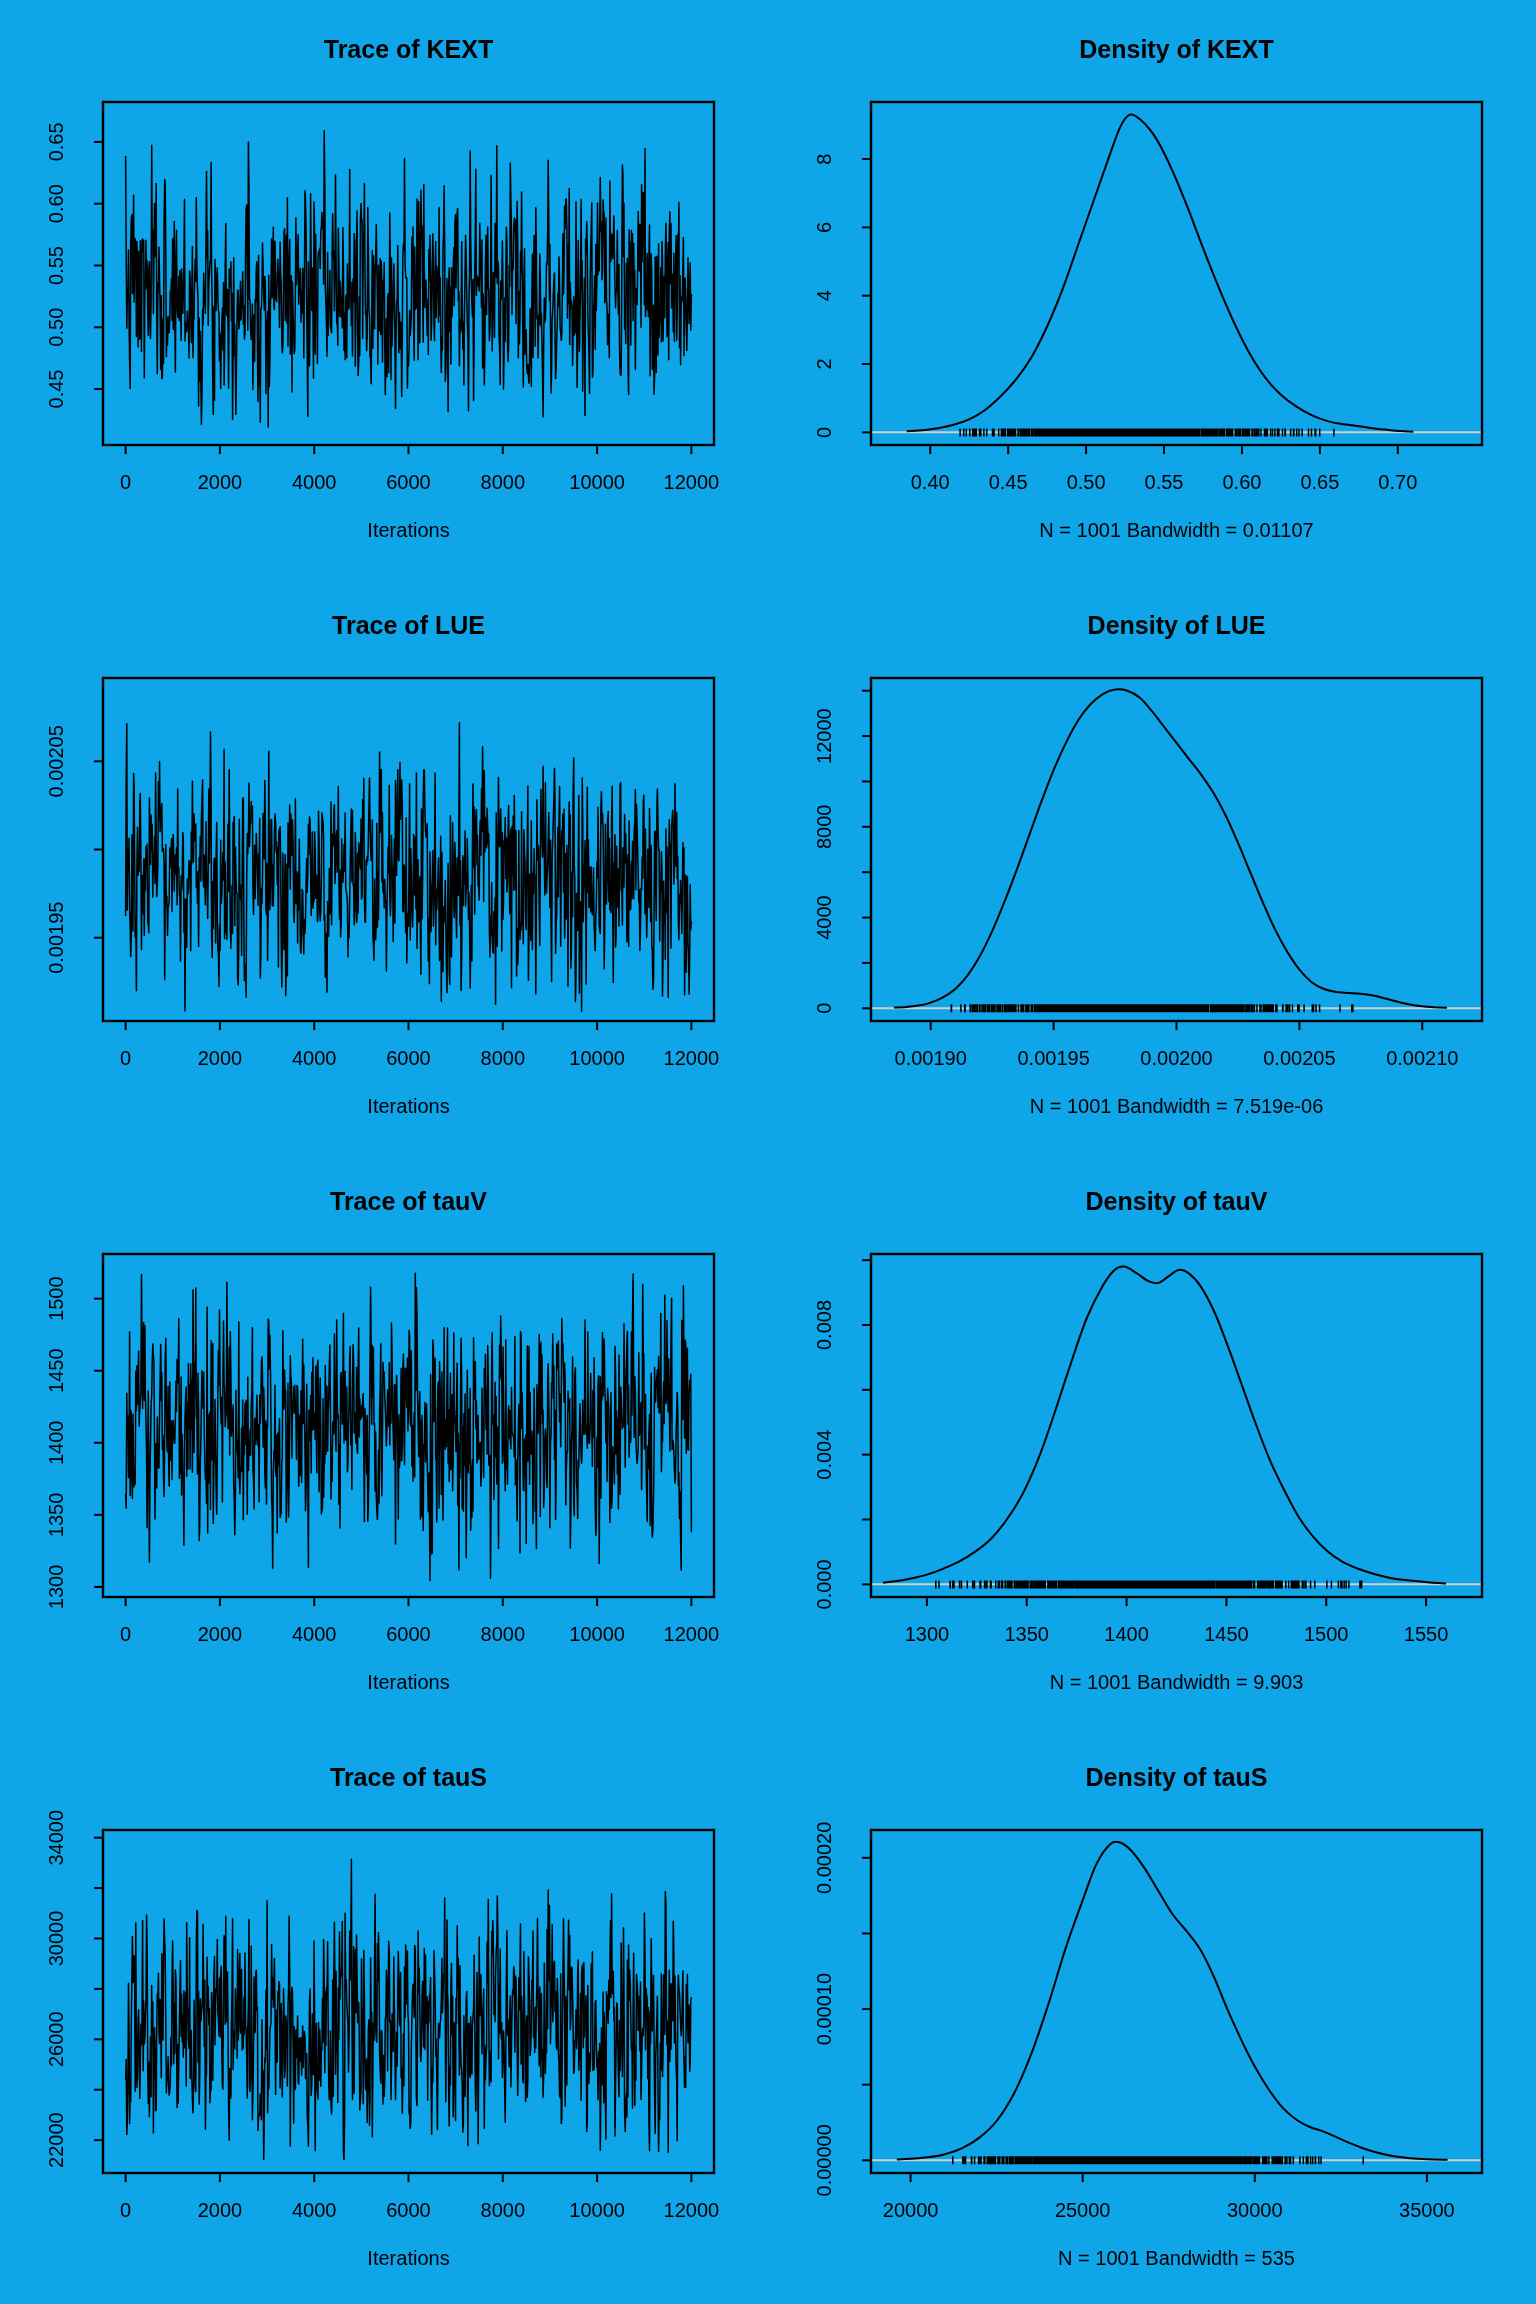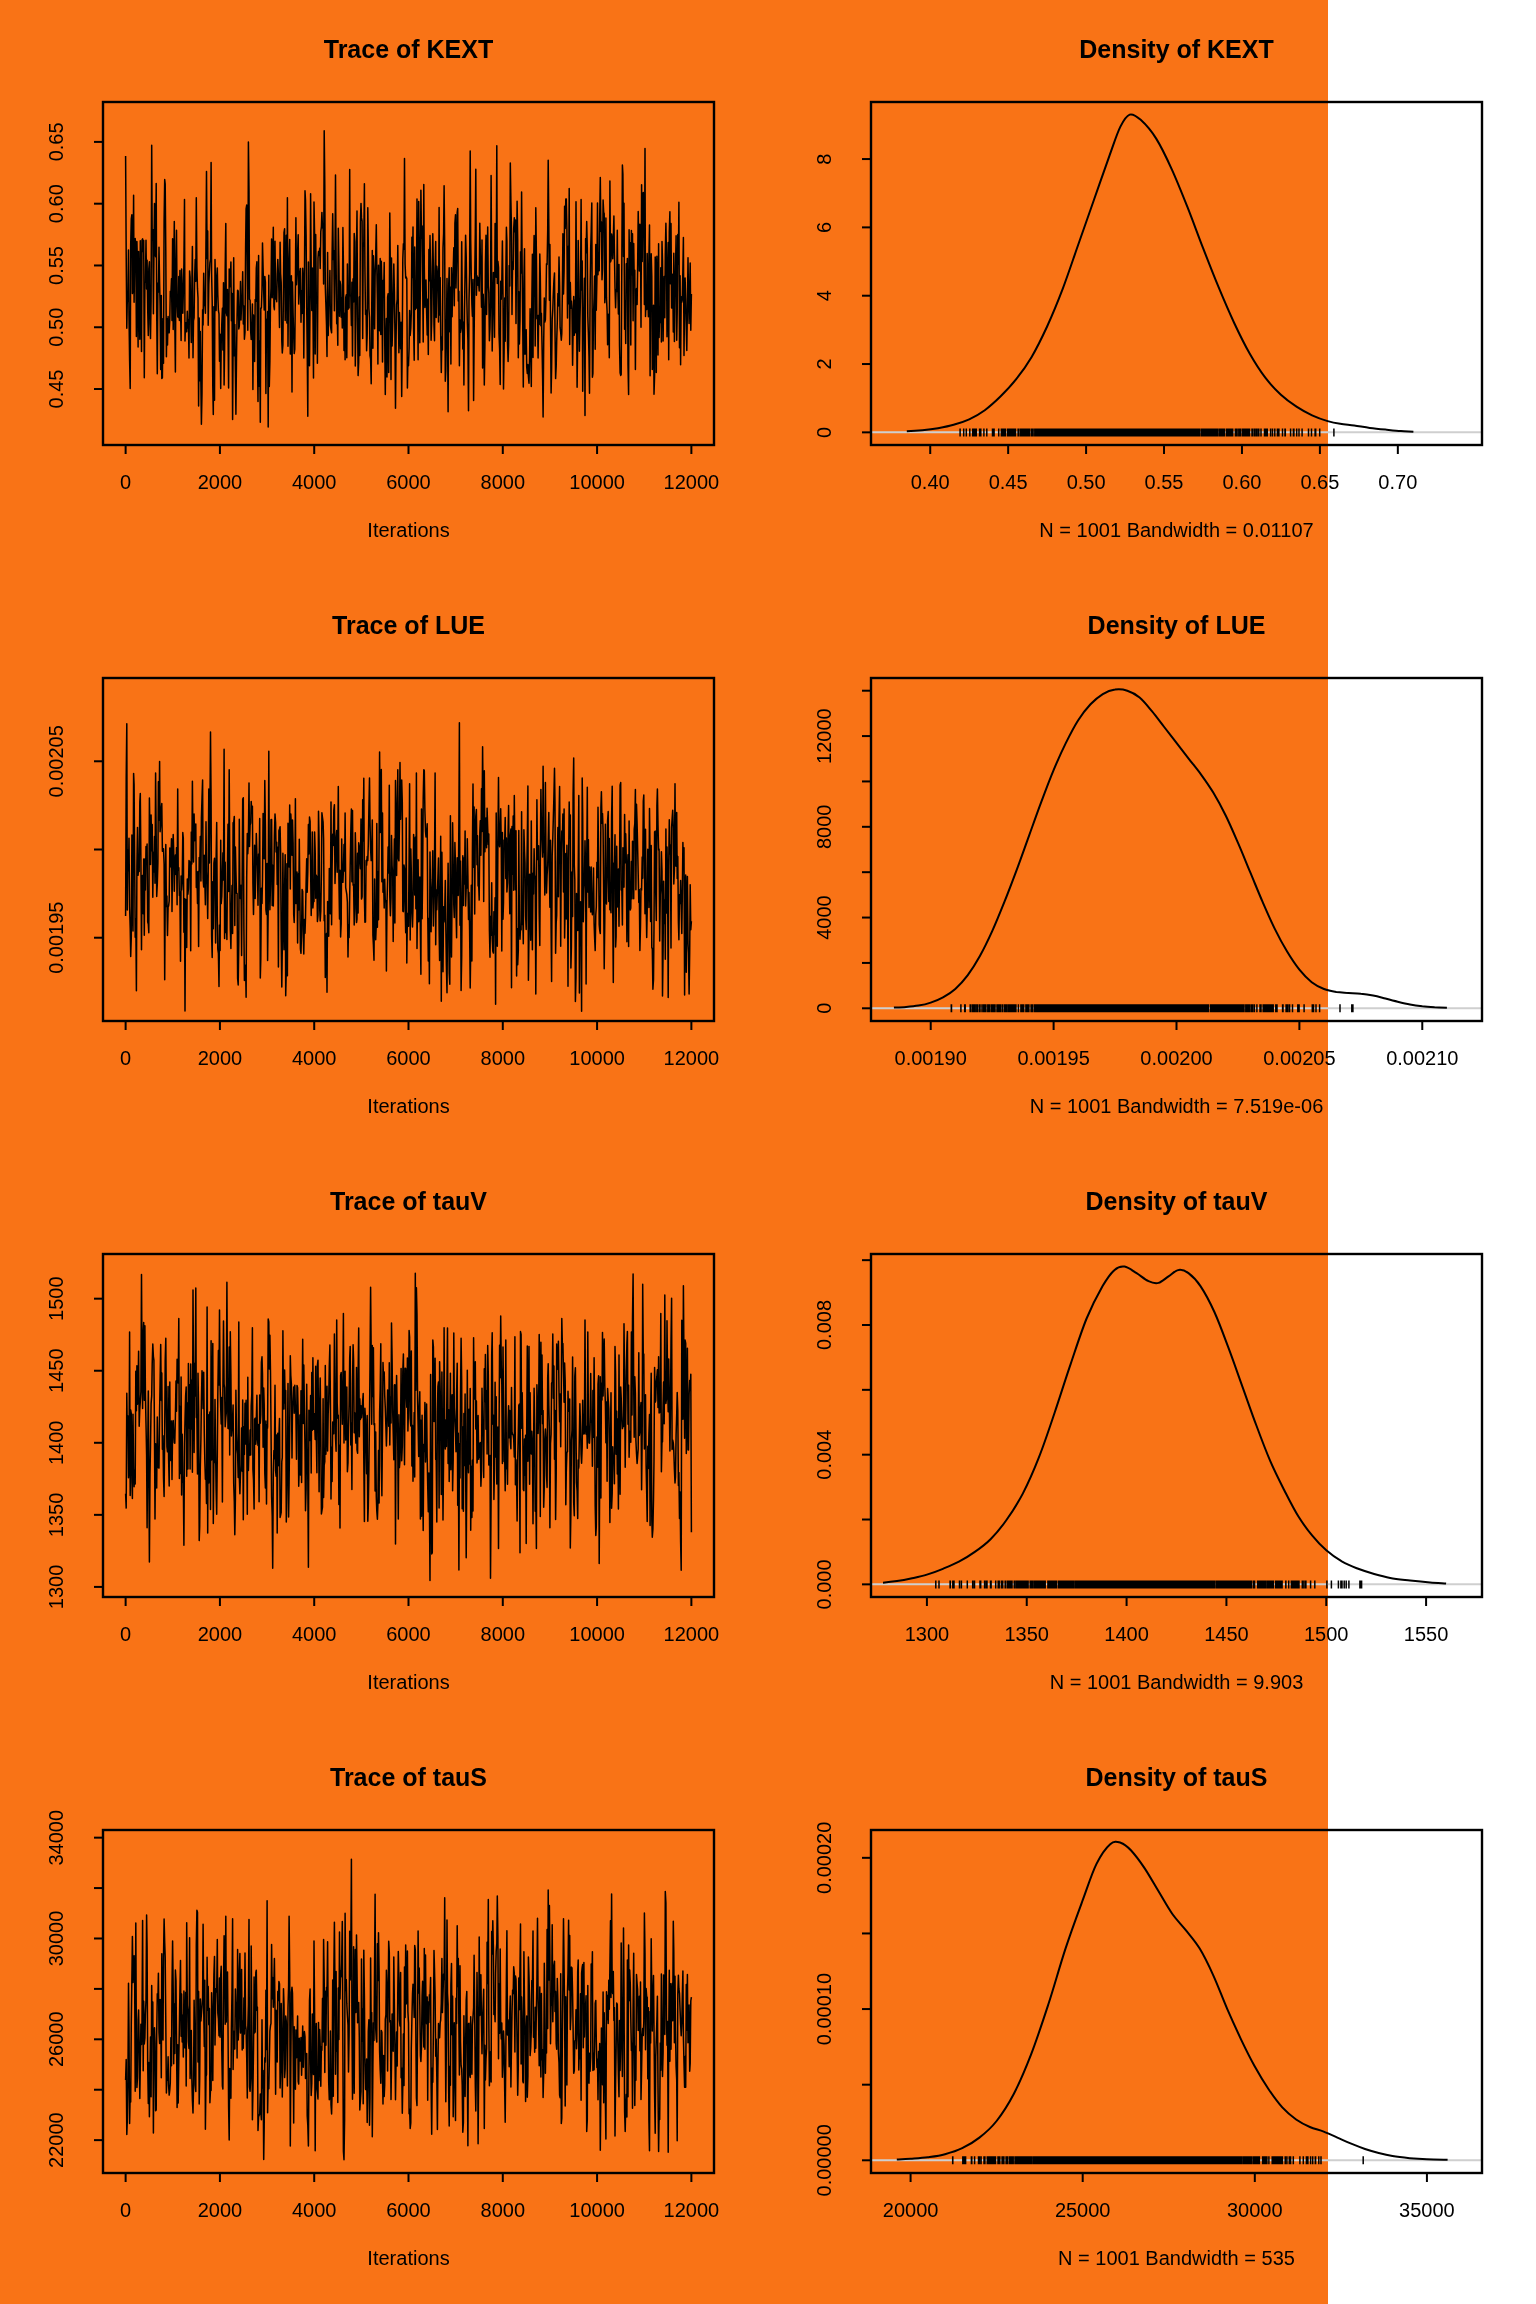--- a/index.html
+++ b/index.html
@@ -1,16 +1,16 @@
 <!DOCTYPE html>
 <html><head>
 <meta charset="utf-8">
 <style>
   html,body{margin:0;padding:0;background:#ffffff;}
-  #figure{width:1328px;height:2304px;display:grid;grid-template-columns:768px 768px;grid-auto-rows:576px;background:#f97316;text-decoration:underline;}
+  #figure{width:1536px;height:2304px;display:grid;grid-template-columns:768px 768px;grid-auto-rows:576px;background:#0ea5e9;text-decoration:underline;}
   svg{display:block;}
   svg text{font-family:"Liberation Sans","DejaVu Sans",sans-serif;fill:#000;}
 </style>
 </head>
 <body>
 
 <main id="figure">
     <svg width="768" height="576" viewBox="0 0 768 576">
       <text x="408.5" y="58" text-anchor="middle" font-size="25" font-weight="bold">Trace of KEXT</text>
       <line x1="125.62962962962963" y1="445" x2="125.62962962962963" y2="454" stroke="#000000" stroke-width="2"></line>

